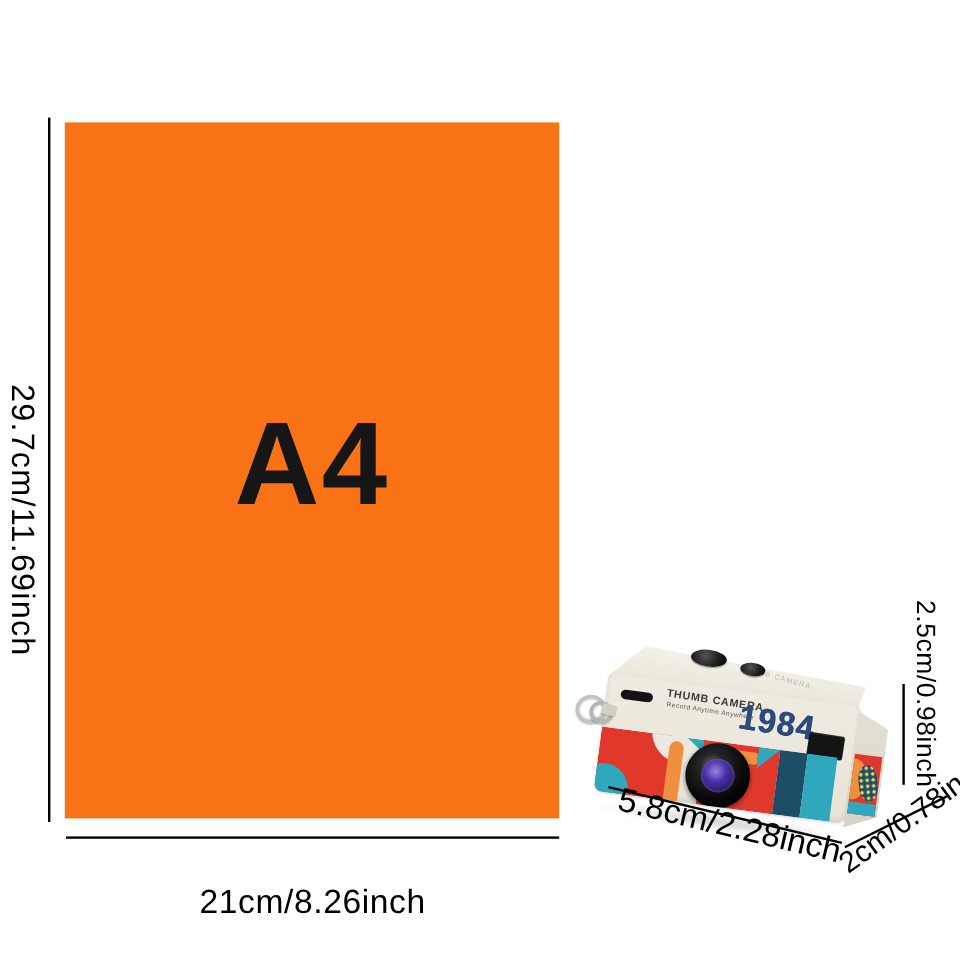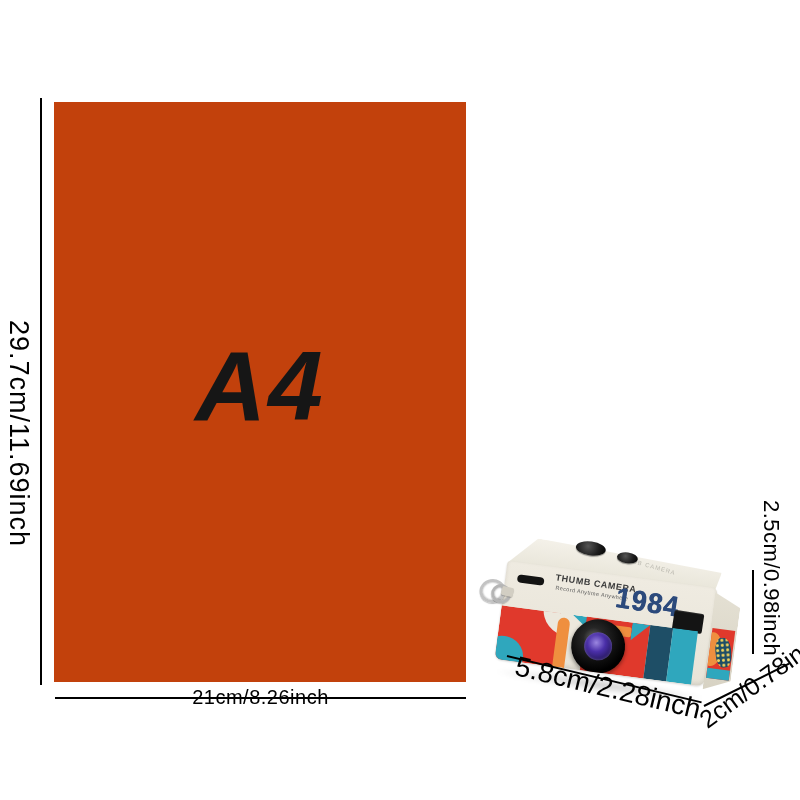--- a/index.html
+++ b/index.html
@@ -5,22 +5,22 @@
   html,body{margin:0;padding:0;}
   body{
     width:800px;height:800px;position:relative;overflow:hidden;
     background:#ffffff;
     font-family:"Liberation Sans", sans-serif;
     color:#000;
   }
   
   .paper{
     position:absolute;left:54px;top:102px;width:412px;height:580px;
-    background:#c2410c;
-    display:flex;align-items:center;justify-content:center;font-style:italic;
+    background:#f97316;
+    display:flex;align-items:center;justify-content:center;
   }
   .paper-label{
     font-size:98px;font-weight:700;color:#161616;letter-spacing:2px;
     transform:translateY(-6px);
   }
   
   .dim-line{position:absolute;background:#000;}
   .v-line-left{left:40px;top:98px;width:2px;height:587px;}
   .h-line-bottom{left:55px;top:697px;width:411px;height:2px;}
   .v-line-right{left:752px;top:570px;width:2px;height:84px;}
@@ -28,22 +28,22 @@
   .line-58{left:507px;top:655px;width:200px;transform:rotate(13.4deg);}
   .line-2{left:704px;top:705px;width:95px;transform:rotate(-26.5deg);}
   
   .dim-label{position:absolute;color:#000;white-space:nowrap;}
   .label-left{
     left:3px;top:320px;
     writing-mode:vertical-rl;
     font-size:27px;letter-spacing:1px;
   }
   .label-bottom{
-    left:55px;top:686px;width:411px;text-align:center;
-    font-size:20px;letter-spacing:0.5px;
+    left:55px;top:736px;width:411px;text-align:center;
+    font-size:28px;letter-spacing:0.5px;
   }
   .label-58{
     left:488px;top:672px;width:240px;text-align:center;
     font-size:28px;transform:rotate(13.4deg);transform-origin:center;
   }
   .label-2{
     left:682px;top:672px;width:140px;text-align:center;
     font-size:25px;transform:rotate(-36deg);transform-origin:center;
   }
   .label-right{

